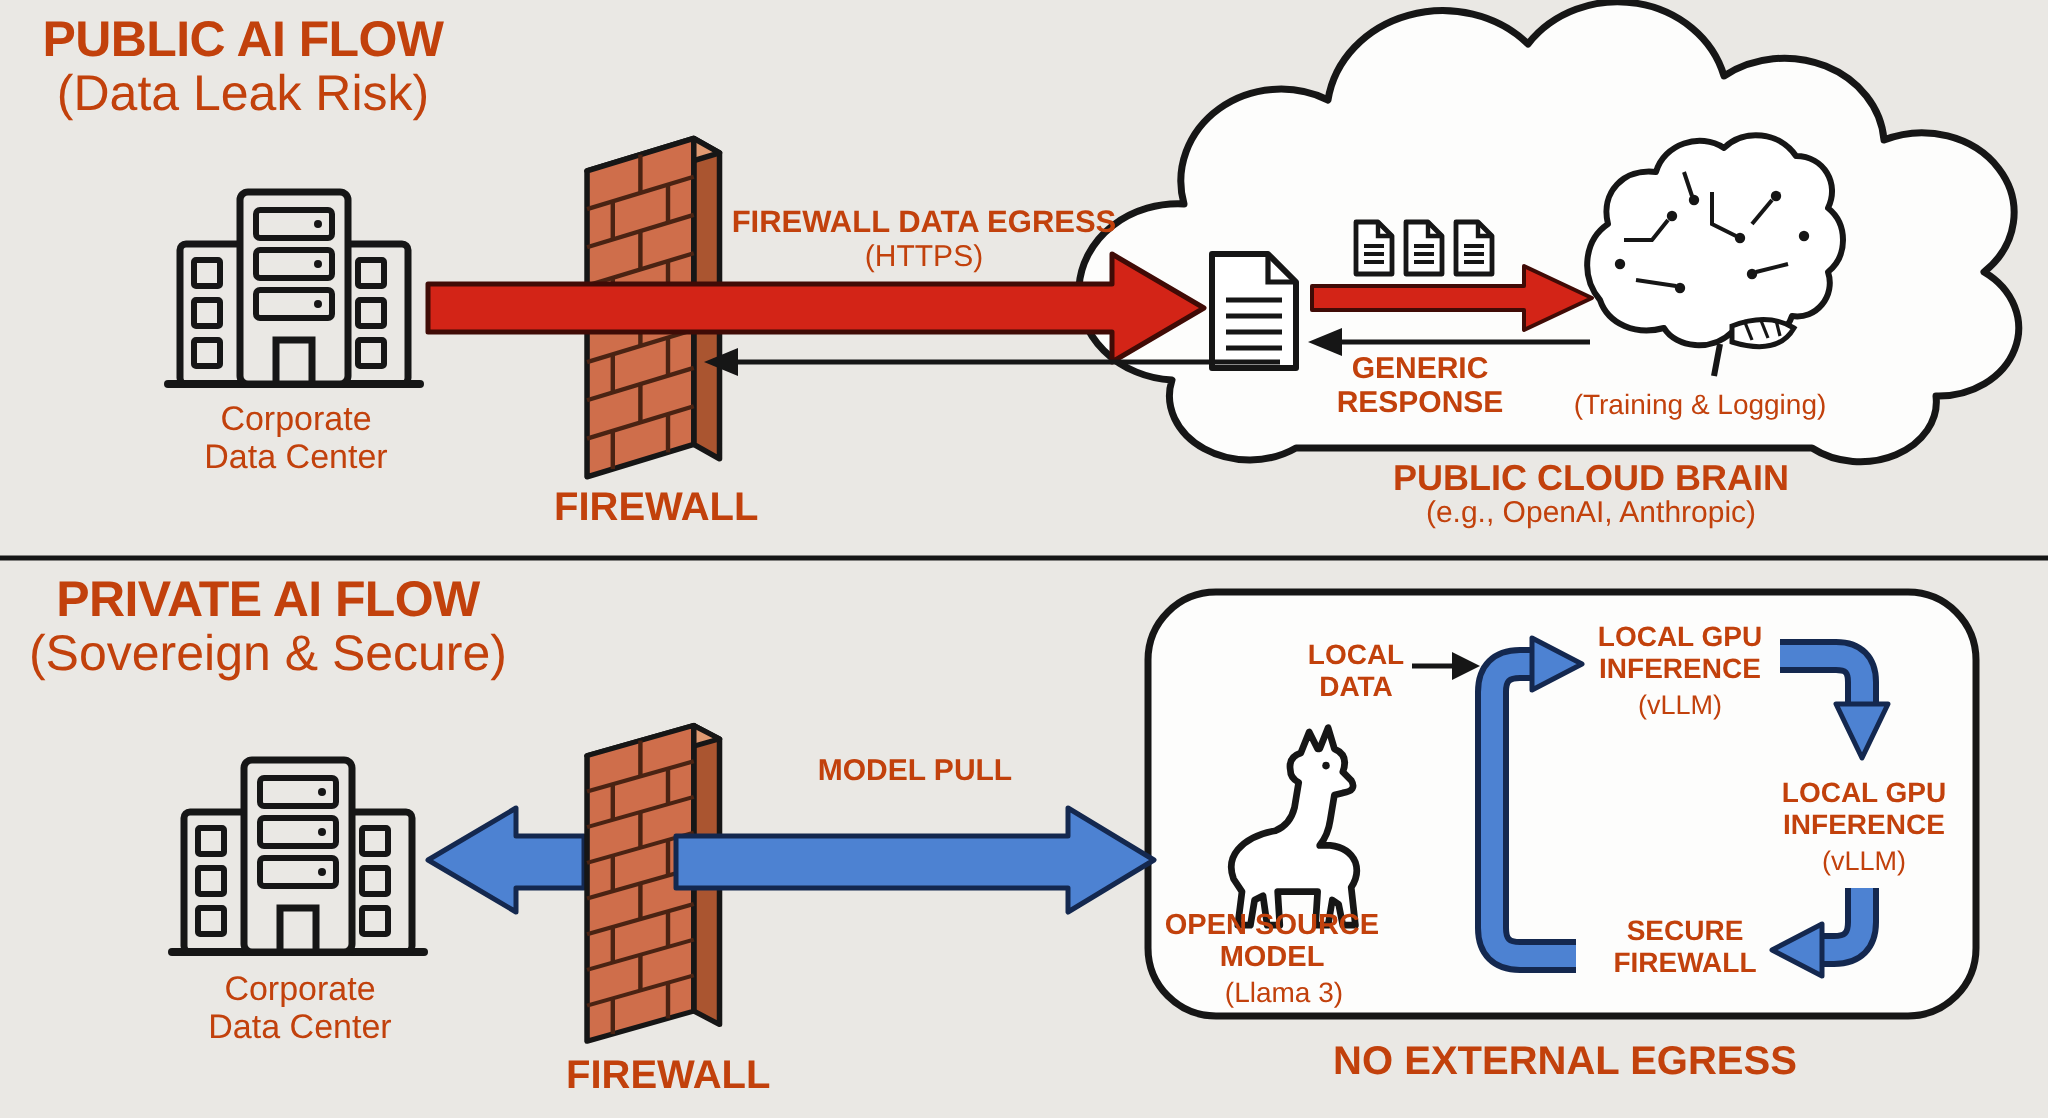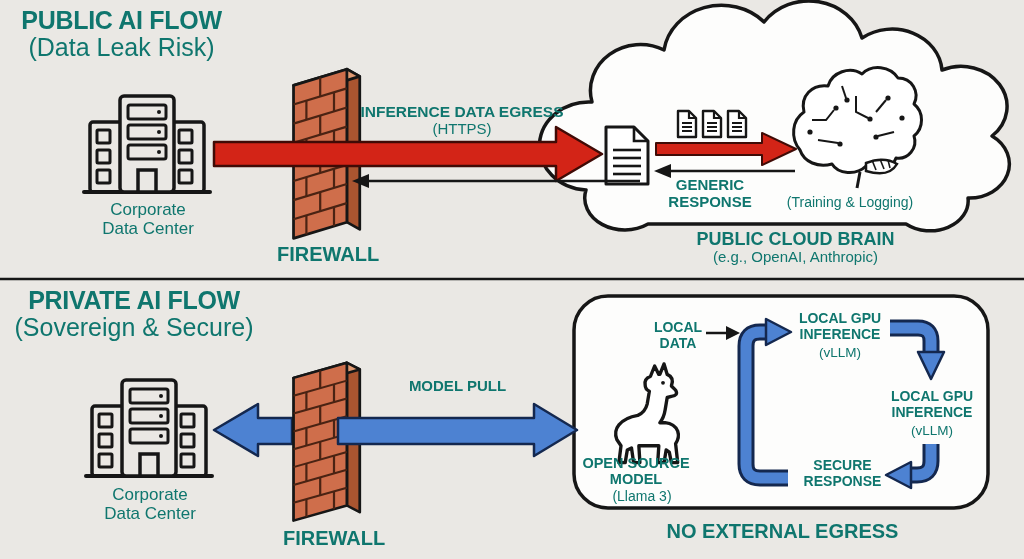--- a/index.html
+++ b/index.html
@@ -1,20 +1,20 @@
 <!DOCTYPE html>
 <html><head>
 <meta charset="utf-8">
 <style>
   html,body{margin:0;padding:0;}
   #stage{
     position:relative;width:1024px;height:559px;overflow:hidden;
     background:#eae8e4;font-family:"Liberation Sans",sans-serif;color:#161616;
   }
-  .lbl{position:absolute;text-align:center;line-height:1.12;color:#0f766e;white-space:normal;}
+  .lbl{position:absolute;text-align:center;line-height:1.12;color:#c2410c;white-space:normal;}
   .b{font-weight:bold;}
   .title{font-size:25px;font-weight:800;letter-spacing:-0.3px;}
   .subtitle{font-size:25px;}
   svg{position:absolute;left:0;top:0;pointer-events:none;}
 </style>
 </head>
 <body>
 
 <div id="stage">
 
@@ -193,21 +193,21 @@
       <polygon points="911,462 911,488 886,475" fill="#4d82d2" stroke="#14284f" stroke-width="2.5" stroke-linejoin="round"></polygon>
     </g>
   </svg>
 
   <div class="lbl title" style="left:14px;top:6px;width:215px">PUBLIC AI FLOW</div>
   <div class="lbl subtitle" style="left:14px;top:33px;width:215px">(Data Leak Risk)</div>
 
   <div class="lbl" style="left:92px;top:200px;width:112px;font-size:17px">Corporate Data Center</div>
   <div class="lbl b" style="left:277px;top:243px;width:100px;font-size:20px">FIREWALL</div>
 
-  <div class="lbl b" style="left:352px;top:103px;width:220px;font-size:15.5px">INFERENCE DATA EGRESS</div>
+  <div class="lbl b" style="left:352px;top:103px;width:220px;font-size:15.5px">FIREWALL DATA EGRESS</div>
   <div class="lbl" style="left:352px;top:121px;width:220px;font-size:15px">(HTTPS)</div>
 
   <div class="lbl b" style="left:662px;top:177px;width:96px;font-size:15px">GENERIC RESPONSE</div>
   <div class="lbl" style="left:775px;top:195px;width:150px;font-size:14px">(Training &amp; Logging)</div>
 
   <div class="lbl b" style="left:693px;top:229px;width:205px;font-size:18px">PUBLIC CLOUD BRAIN</div>
   <div class="lbl" style="left:693px;top:249px;width:205px;font-size:15px">(e.g., OpenAI, Anthropic)</div>
 
   <div class="lbl title" style="left:14px;top:286px;width:240px">PRIVATE AI FLOW</div>
   <div class="lbl subtitle" style="left:14px;top:313px;width:240px">(Sovereign &amp; Secure)</div>
@@ -218,19 +218,19 @@
   <div class="lbl b" style="left:380px;top:378px;width:155px;font-size:15px">MODEL PULL</div>
 
   <div class="lbl b" style="left:646px;top:320px;width:64px;font-size:14px">LOCAL DATA</div>
 
   <div class="lbl b" style="left:790px;top:311px;width:100px;font-size:14px">LOCAL GPU INFERENCE</div>
   <div class="lbl" style="left:790px;top:345px;width:100px;font-size:13.5px">(vLLM)</div>
 
   <div class="lbl b" style="left:882px;top:389px;width:100px;font-size:14px">LOCAL GPU INFERENCE</div>
   <div class="lbl" style="left:882px;top:423px;width:100px;font-size:13.5px">(vLLM)</div>
 
-  <div class="lbl b" style="left:795px;top:458px;width:95px;font-size:14px">SECURE RESPONSE</div>
+  <div class="lbl b" style="left:795px;top:458px;width:95px;font-size:14px">SECURE FIREWALL</div>
 
   <div class="lbl b" style="left:576px;top:455px;width:120px;font-size:14.5px">OPEN SOURCE MODEL</div>
   <div class="lbl" style="left:582px;top:489px;width:120px;font-size:14px">(Llama 3)</div>
 
   <div class="lbl b" style="left:655px;top:520px;width:255px;font-size:20px">NO EXTERNAL EGRESS</div>
 </div>
 
 </body></html>

